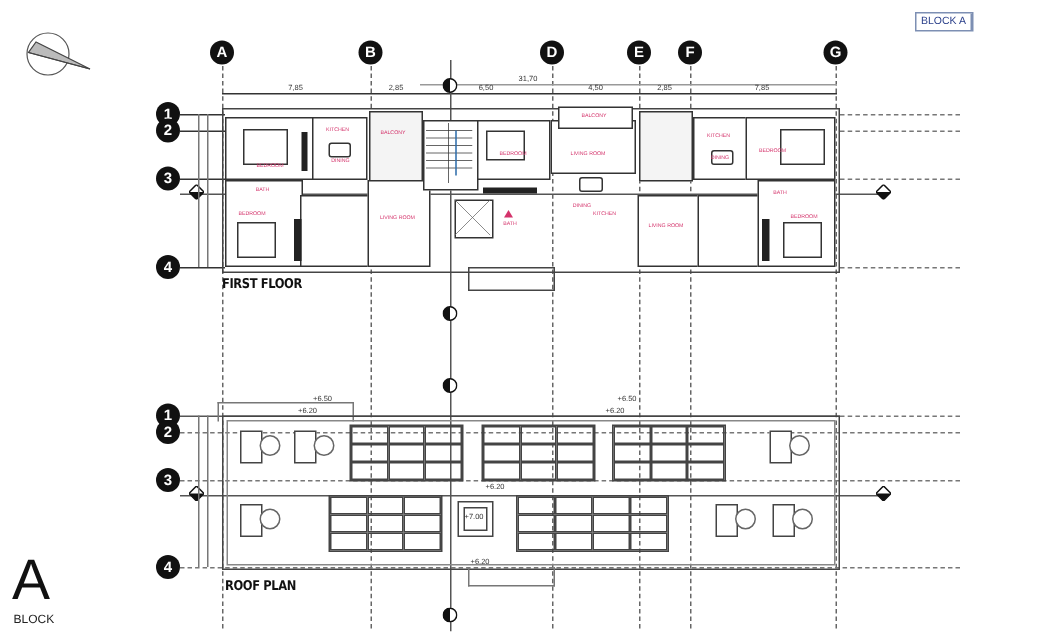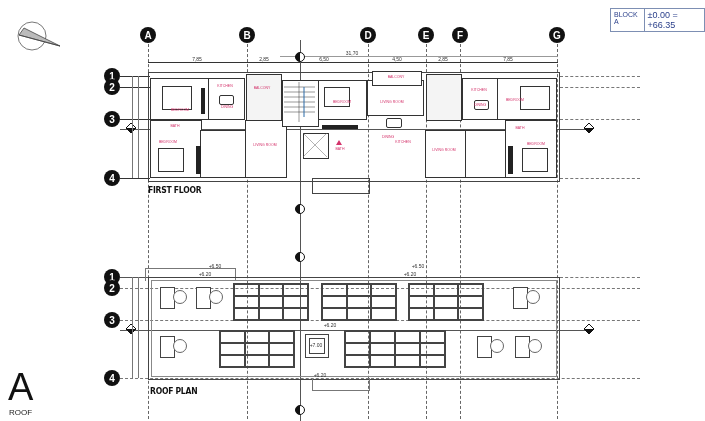--- a/index.html
+++ b/index.html
@@ -23,21 +23,20 @@
   .section-mark { position:absolute; width:10px; height:10px; }
   .block-tag { position:absolute; top:8px; left:610px; display:flex; border:1px solid #7d8fb3; font-family:"Liberation Sans", sans-serif; }
   .block-tag .t1 { font-size:7px; color:#2a3f8a; padding:2px 3px; border-right:1px solid #7d8fb3; }
   .block-tag .t2 { font-size:9px; color:#2a3f8a; padding:1px 3px; }
 </style>
 </head>
 <body>
 
 <div class="block-tag">
   <span class="t1">BLOCK A</span>
-  <span class="t2">±0.00 = +66.35</span>
 </div>
 
 <svg class="abs" style="left:16px;top:20px;" width="50" height="34">
   <circle cx="16" cy="16" r="14" fill="none" stroke="#555" stroke-width="0.8"></circle>
   <polygon points="3,15 44,26 8,8" fill="#bbb" stroke="#444" stroke-width="0.8"></polygon>
   <line x1="3" y1="15" x2="44" y2="26" stroke="#444" stroke-width="0.8"></line>
 </svg>
 
 <div class="bubble" style="left:140px;top:27px;">A</div>
 <div class="bubble" style="left:239px;top:27px;">B</div>
@@ -306,13 +305,13 @@
 <div class="dim-text" style="left:205px;top:271px;">+6.20</div>
 <div class="dim-text" style="left:418px;top:263px;">+6.50</div>
 <div class="dim-text" style="left:410px;top:271px;">+6.20</div>
 <div class="dim-text" style="left:330px;top:322px;">+6.20</div>
 <div class="dim-text" style="left:316px;top:342px;">+7.00</div>
 <div class="dim-text" style="left:320px;top:372px;">+6.20</div>
 
 <div class="plan-title" style="left:150px;top:386px;">ROOF PLAN</div>
 
 <div class="abs" style="left:8px;top:368px;font-size:38px;line-height:38px;color:#111;font-family:'Liberation Sans', sans-serif;">A</div>
-<div class="abs" style="left:9px;top:408px;font-size:8px;color:#222;font-family:'Liberation Sans', sans-serif;">ROOF</div>
+<div class="abs" style="left:9px;top:408px;font-size:8px;color:#222;font-family:'Liberation Sans', sans-serif;">BLOCK</div>
 
 </body></html>

